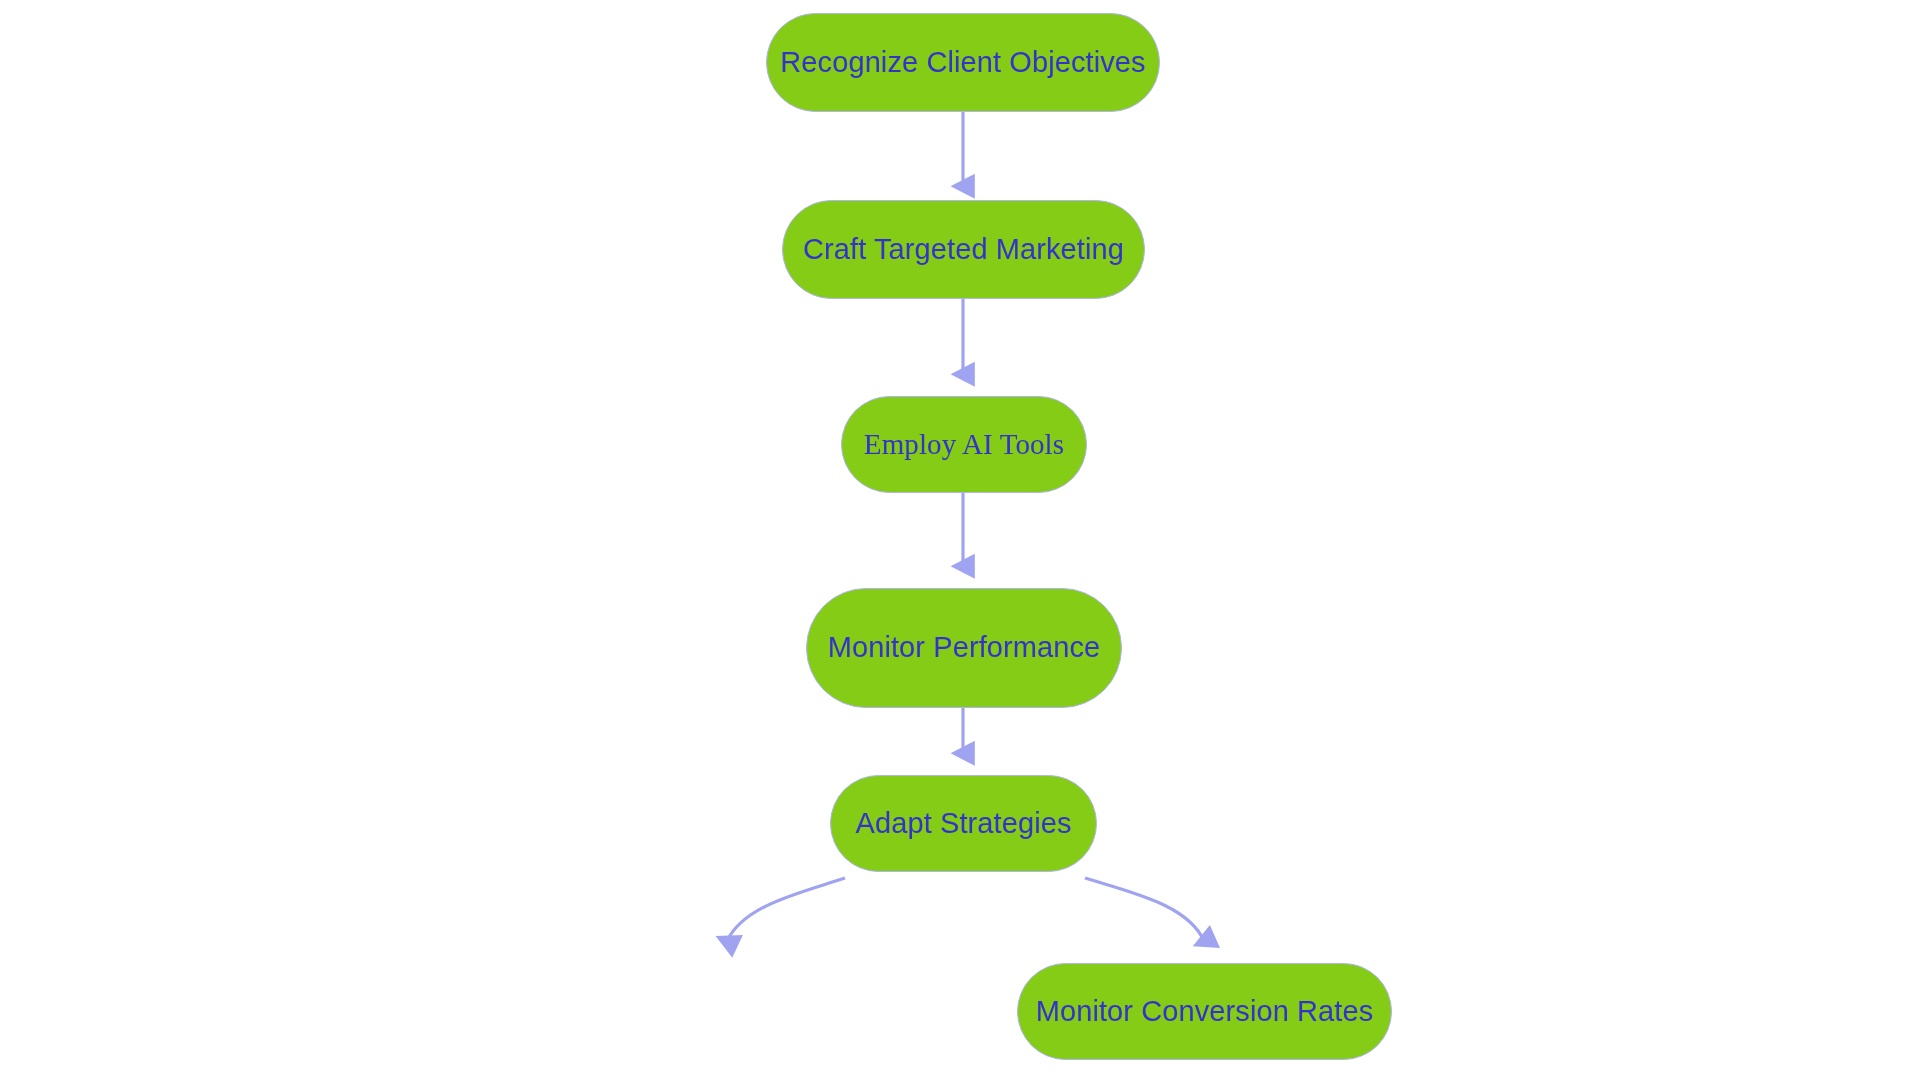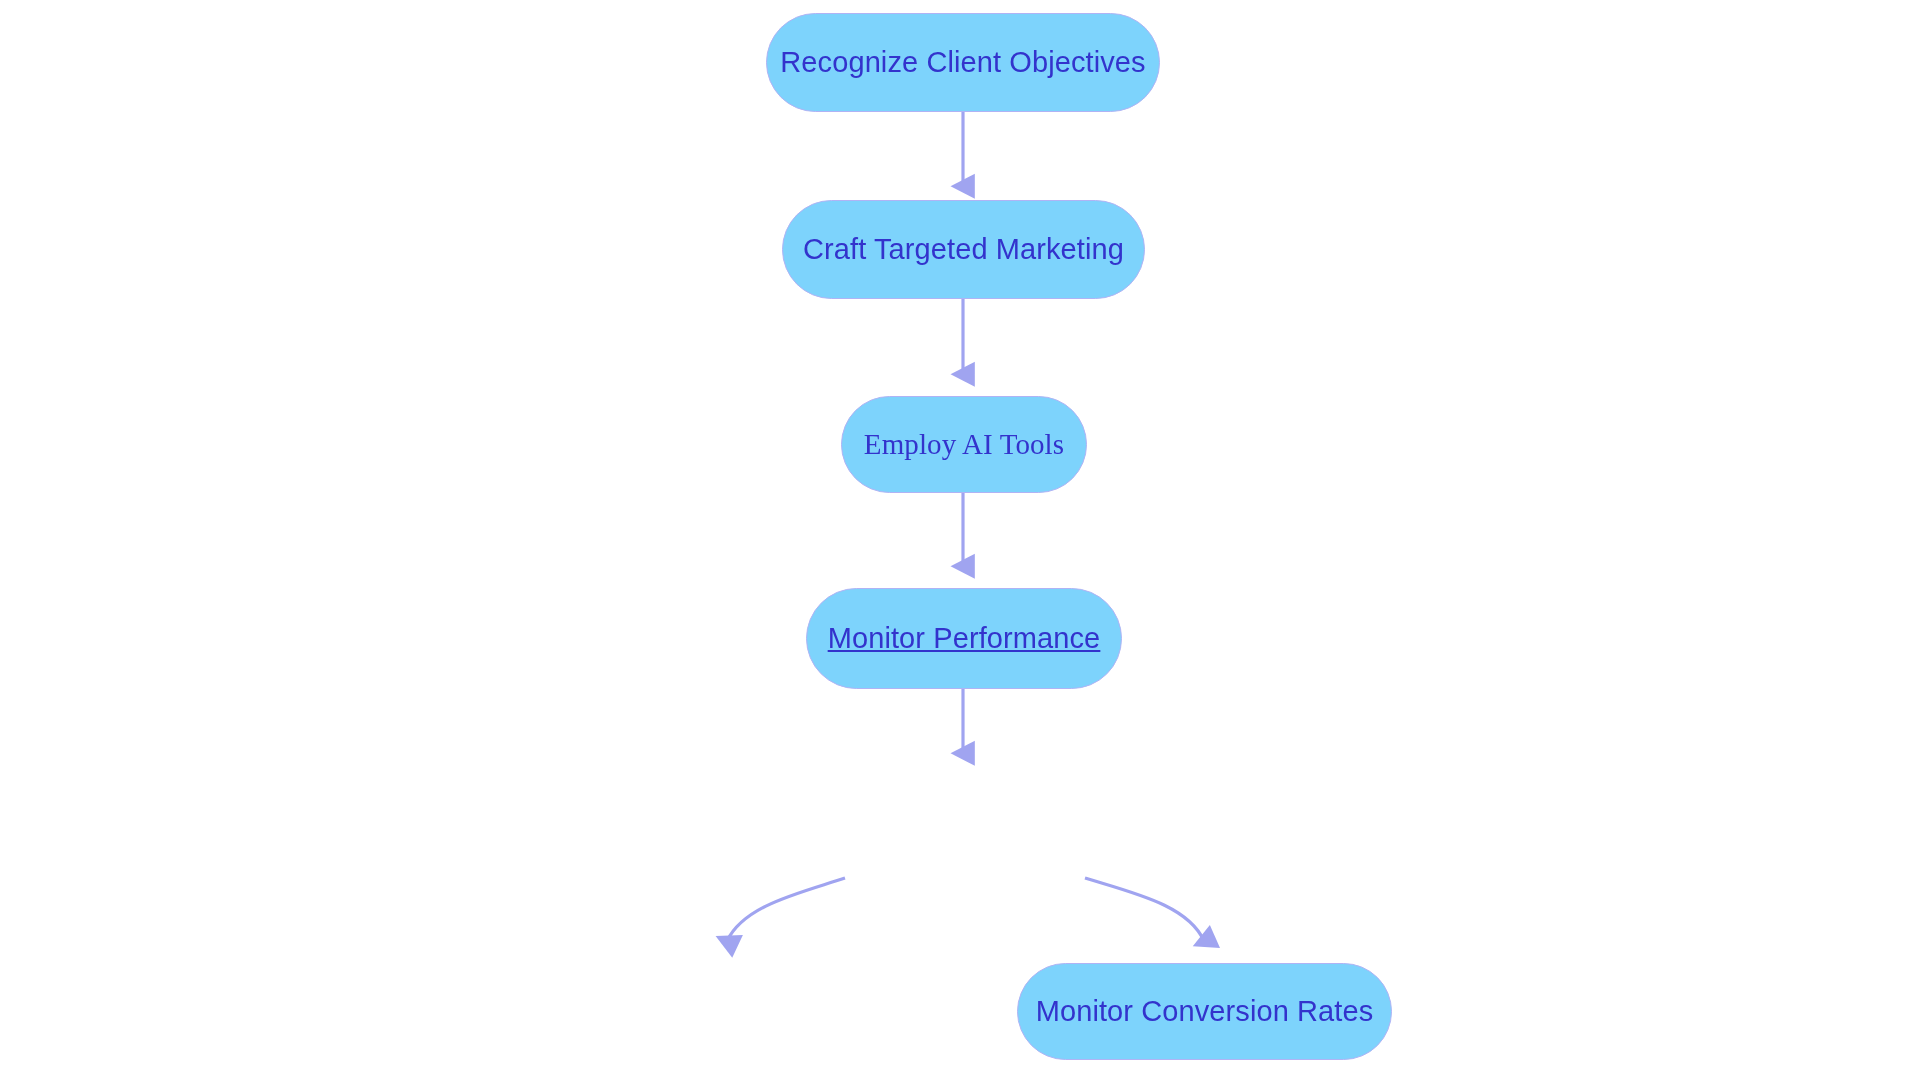--- a/index.html
+++ b/index.html
@@ -22,21 +22,21 @@
     position: absolute;
     left: 0;
     top: 0;
     width: 1920px;
     height: 1083px;
     pointer-events: none;
   }
   .node {
     position: absolute;
     box-sizing: border-box;
-    background: #7dd3fc;
+    background: #84cc16;
     border: 1.6px solid #b0b3f5;
     border-radius: 999px;
     display: flex;
     align-items: center;
     justify-content: center;
     text-align: center;
     color: #3333cc;
     font-size: 29px;
     font-weight: 400;
     letter-spacing: 0.1px;
@@ -77,23 +77,26 @@
   </div>
 
   <div class="node" style="left:782px; top:200px; width:363px; height:99px;align-items:center;">
     <span class="node-label">Craft Targeted Marketing</span>
   </div>
 
   <div class="node" style="left:841px; top:396px; width:246px; height:97px;font-family:Liberation Serif, serif;">
     <span class="node-label">Employ AI Tools</span>
   </div>
 
-  <div class="node" style="left:806px; top:588px; width:316px; height:101px;text-decoration:underline;">
+  <div class="node" style="left:806px; top:588px; width:316px; height:120px;">
     <span class="node-label">Monitor Performance</span>
   </div>
 
+  <div class="node" style="left:830px; top:775px; width:267px; height:97px;">
+    <span class="node-label">Adapt Strategies</span>
+  </div>
 
 
   <div class="node" style="left:1017px; top:963px; width:375px; height:97px;">
     <span class="node-label">Monitor Conversion Rates</span>
   </div>
 
 </div>
 
 </body></html>

